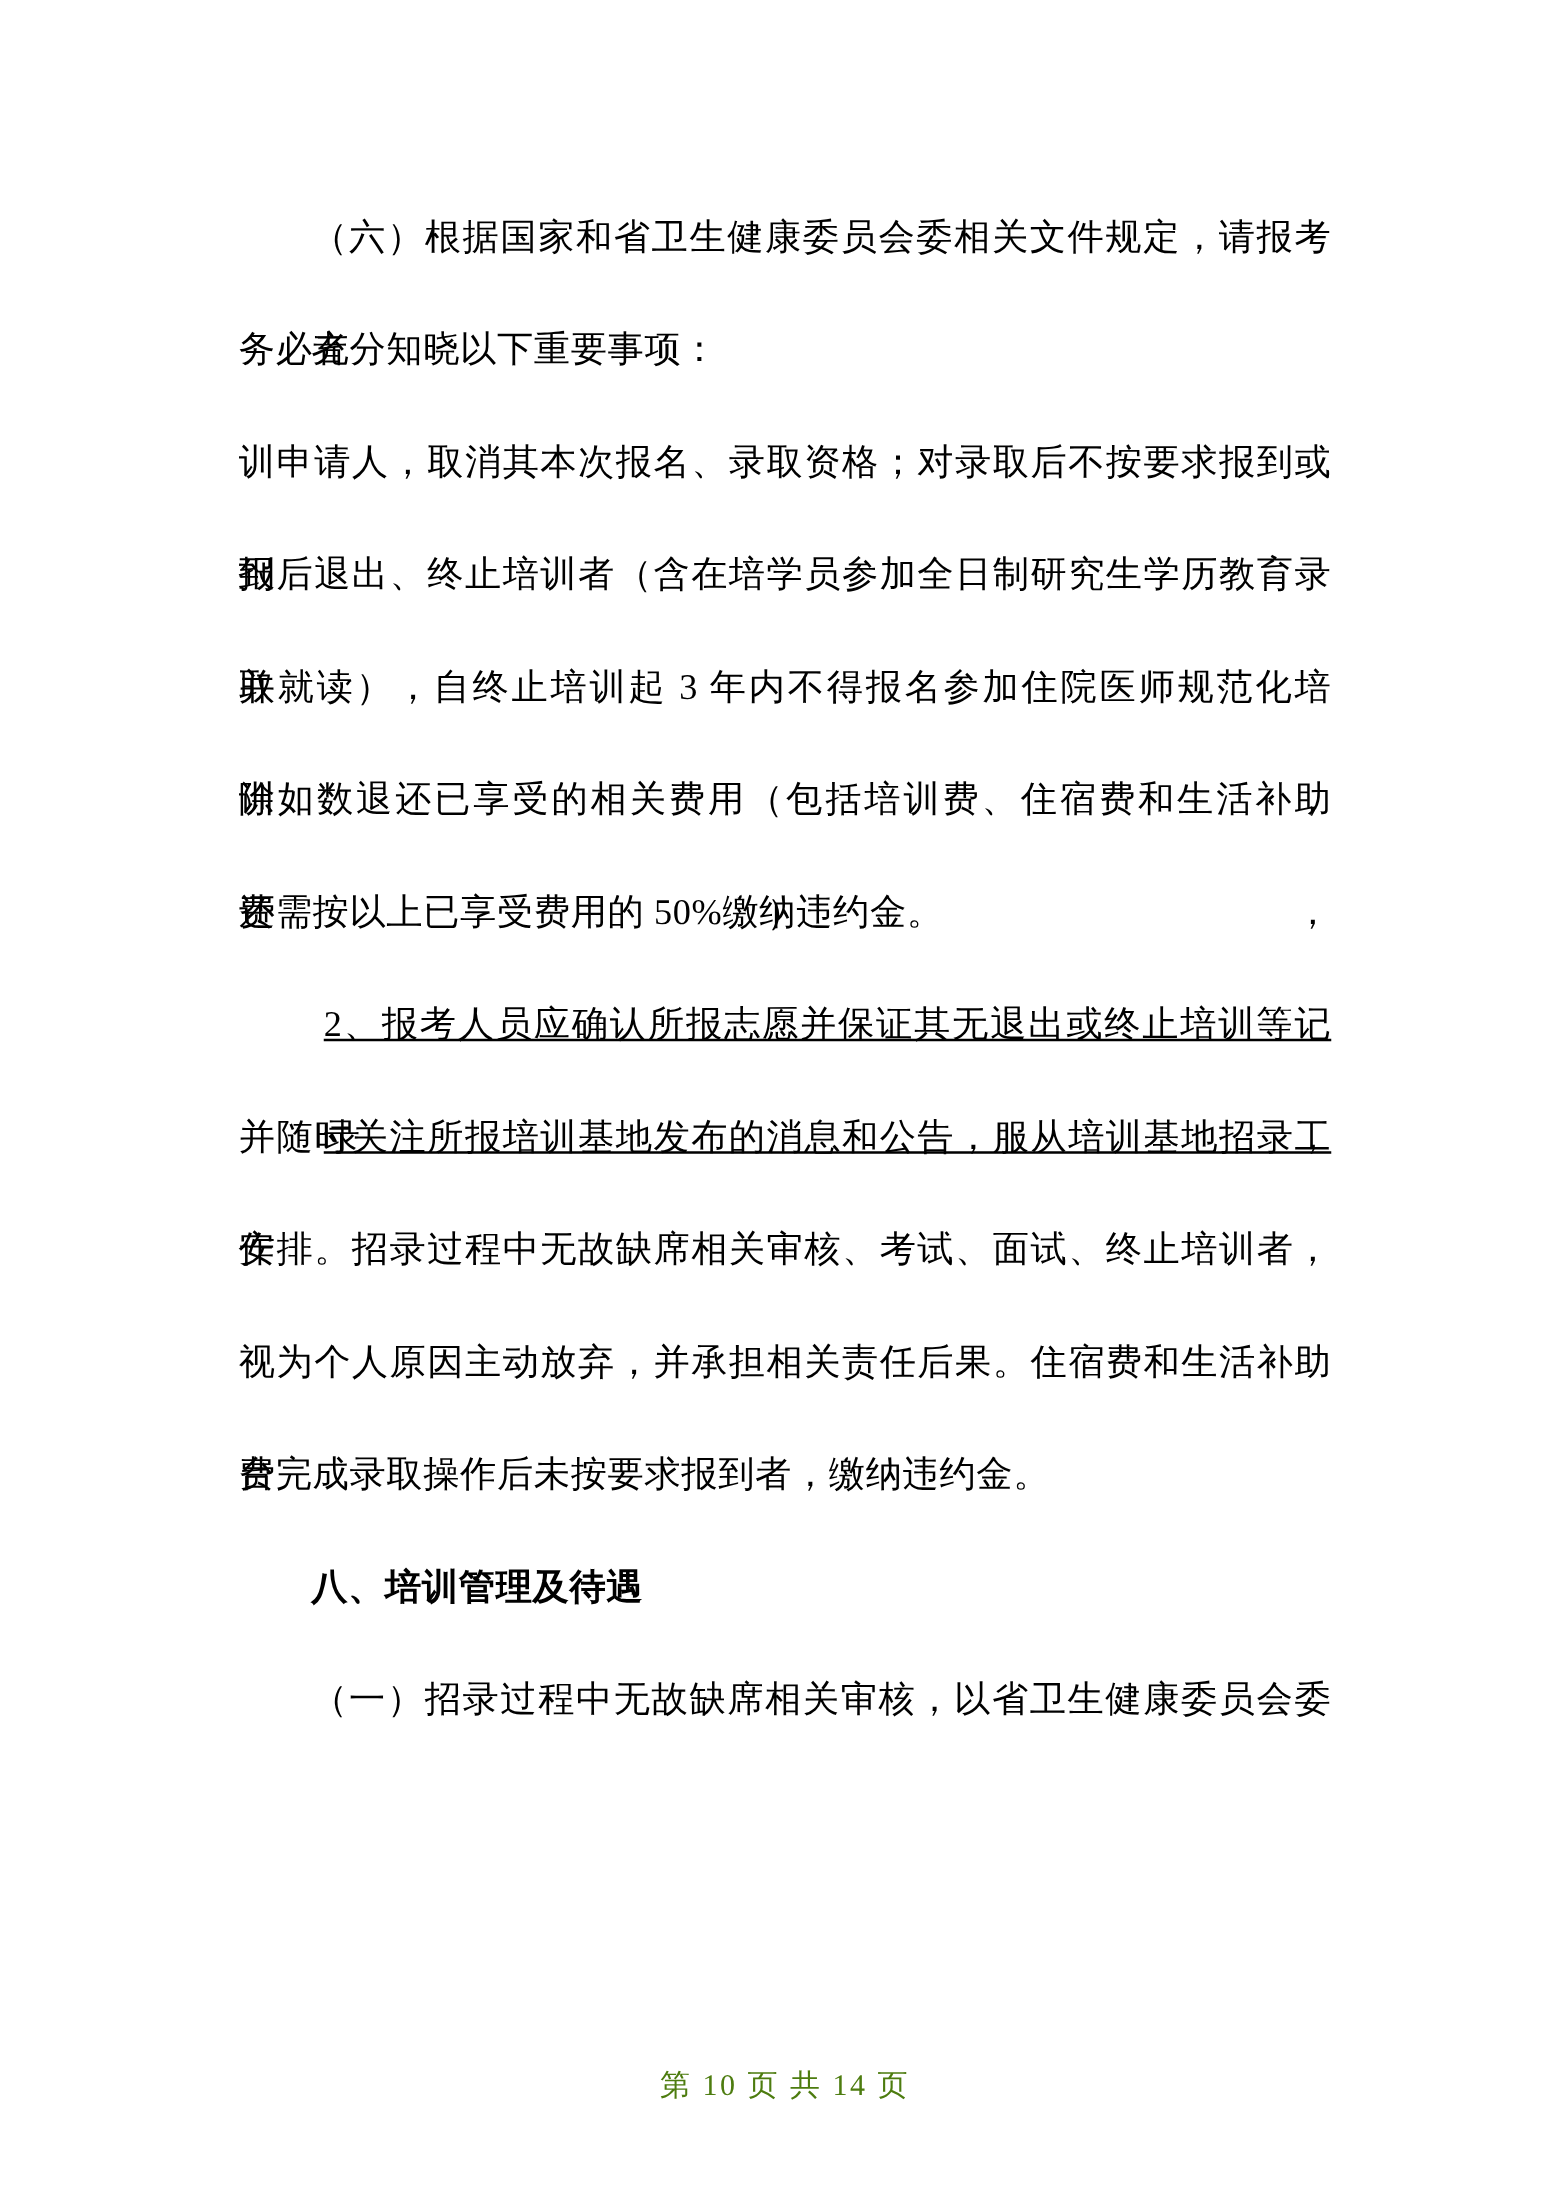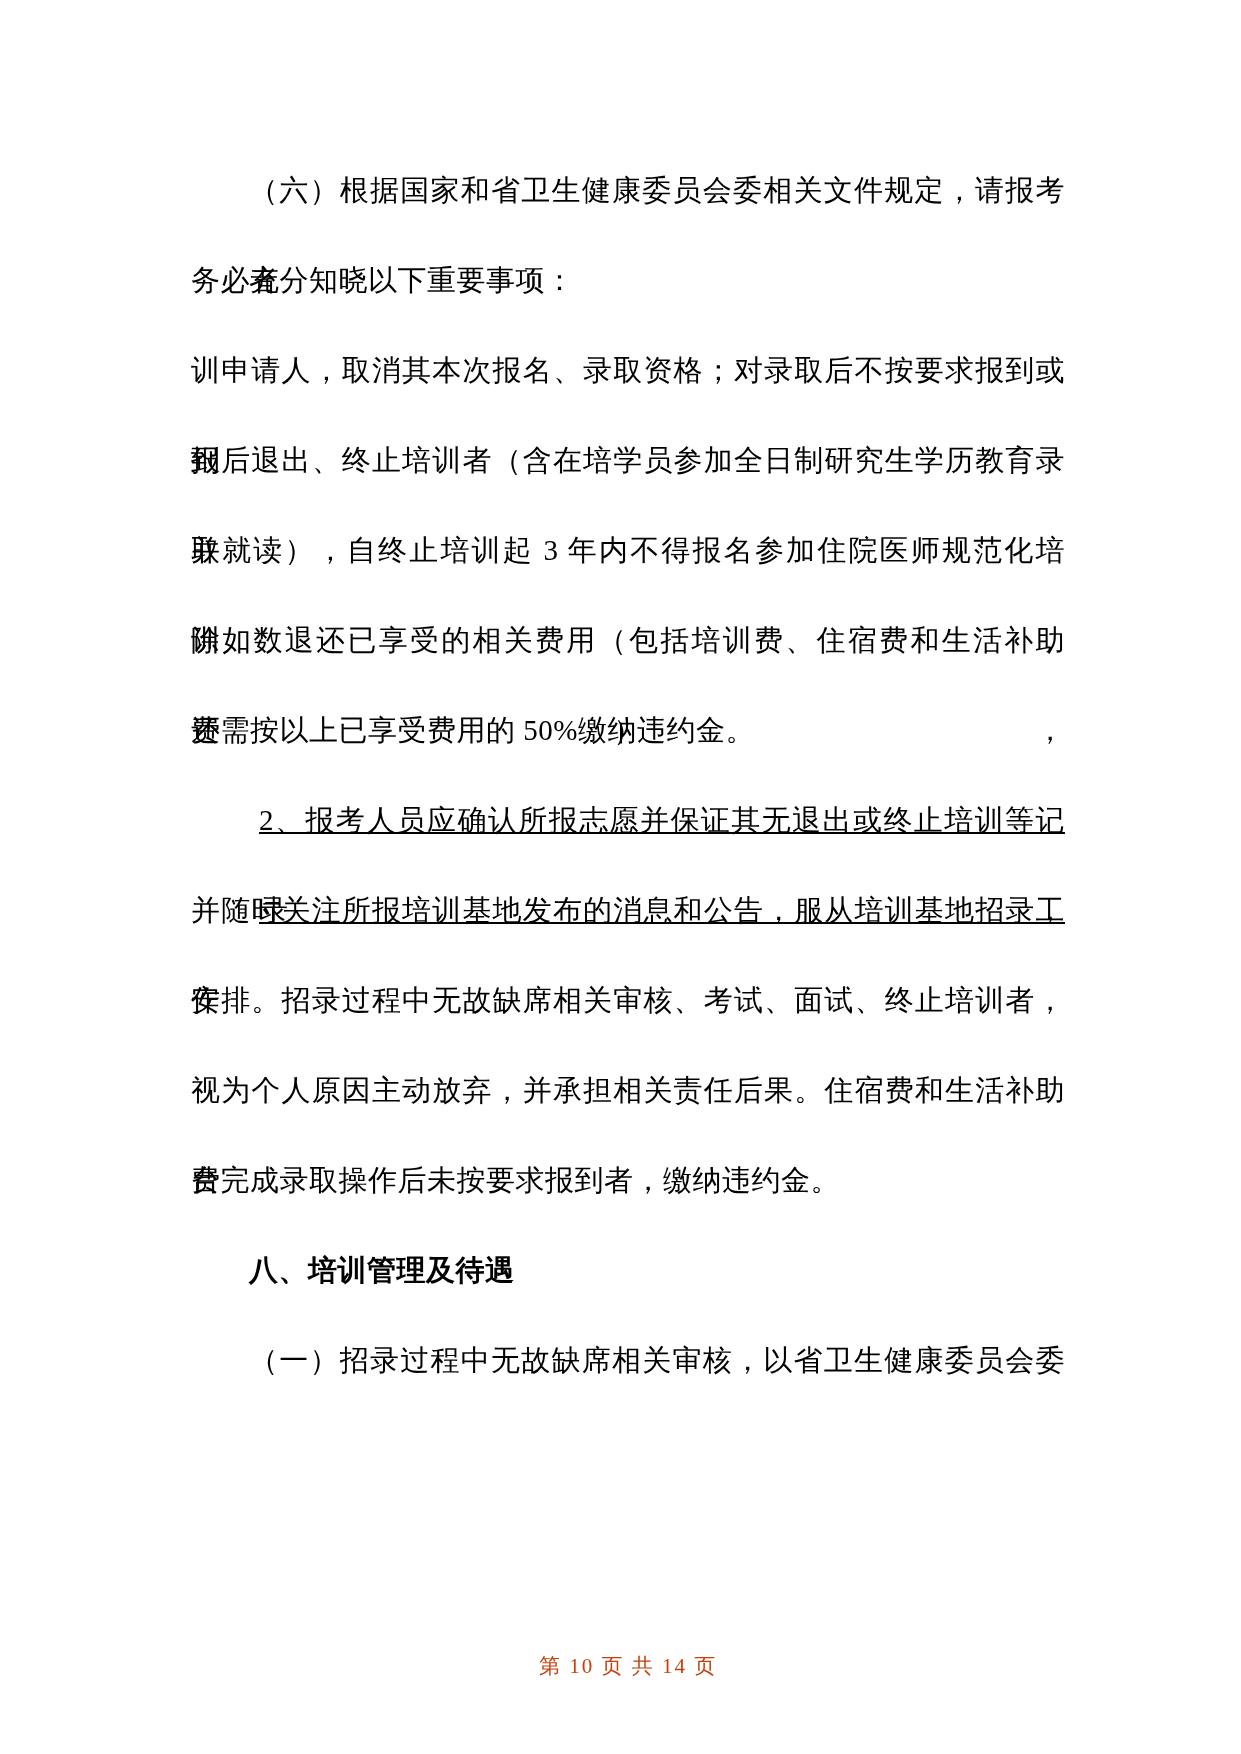--- a/index.html
+++ b/index.html
@@ -48,23 +48,23 @@
     font-weight: bold;
   }
   .indent-2 { padding-left: 58px; }
   .indent-2b { padding-left: 68px; text-decoration: underline; }
   .footer {
     position: absolute;
     left: 191px;
     top: 1640px;
     width: 874px;
     text-align: center;
-    font-size: 21px;
+    font-size: 24px;
     letter-spacing: 2px;
-    color: #c2410c;
+    color: #4d7c0f;
   }
 </style>
 </head>
 <body>
 
 <div class="page">
   <div class="content">
     <div class="line justify indent-2">（六）根据国家和省卫生健康委员会委相关文件规定，请报考者</div>
     <div class="line left">务必充分知晓以下重要事项：</div>
     <div class="line justify">训申请人，取消其本次报名、录取资格；对录取后不按要求报到或报</div>

